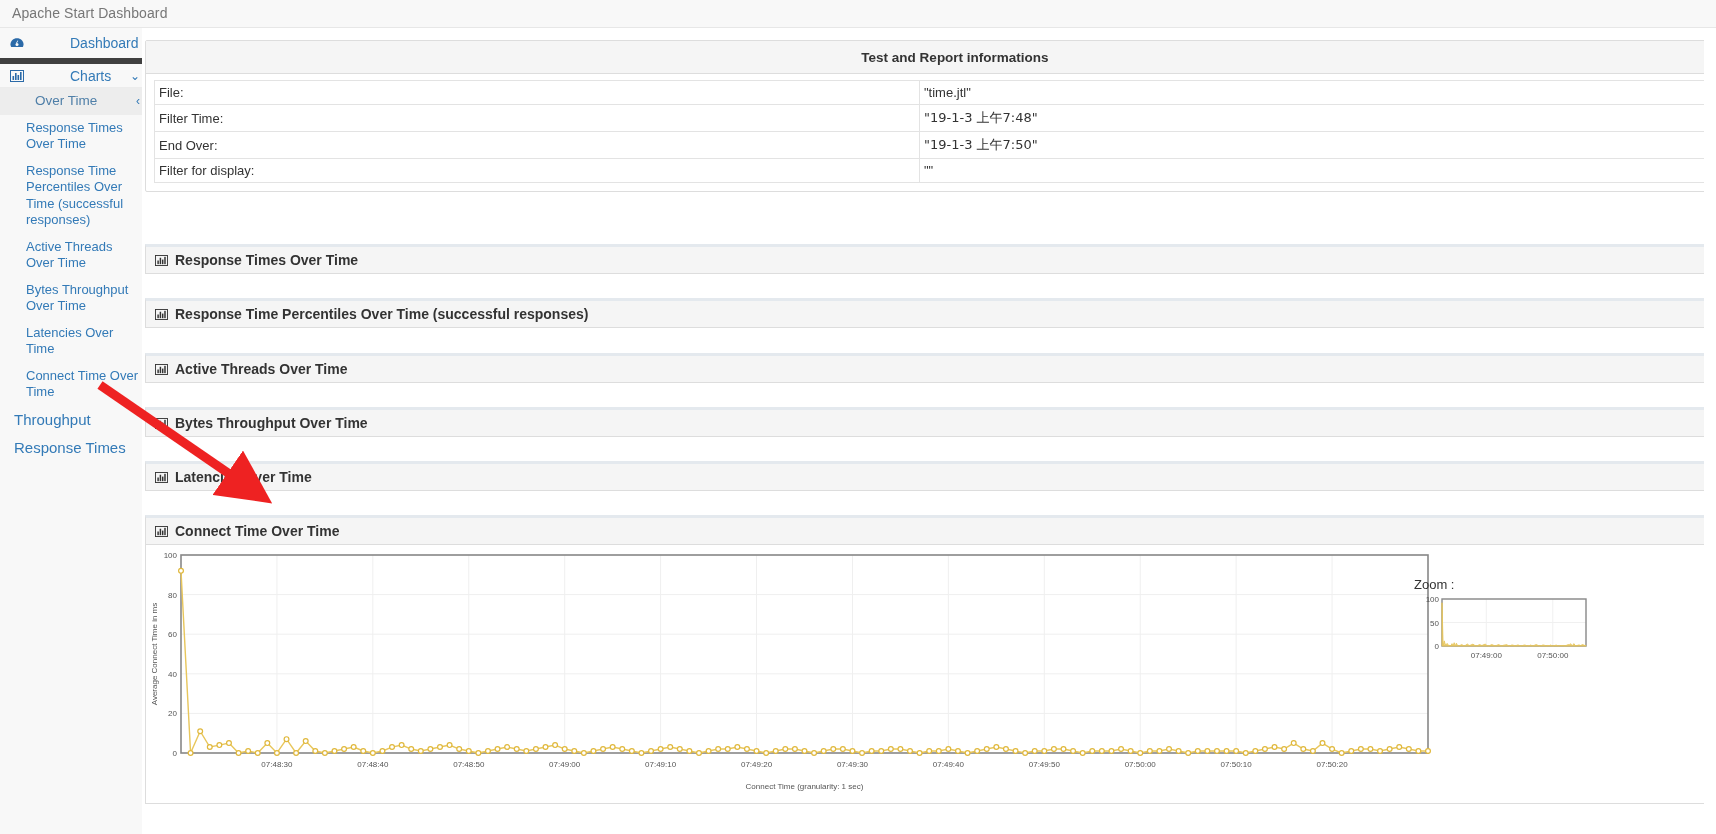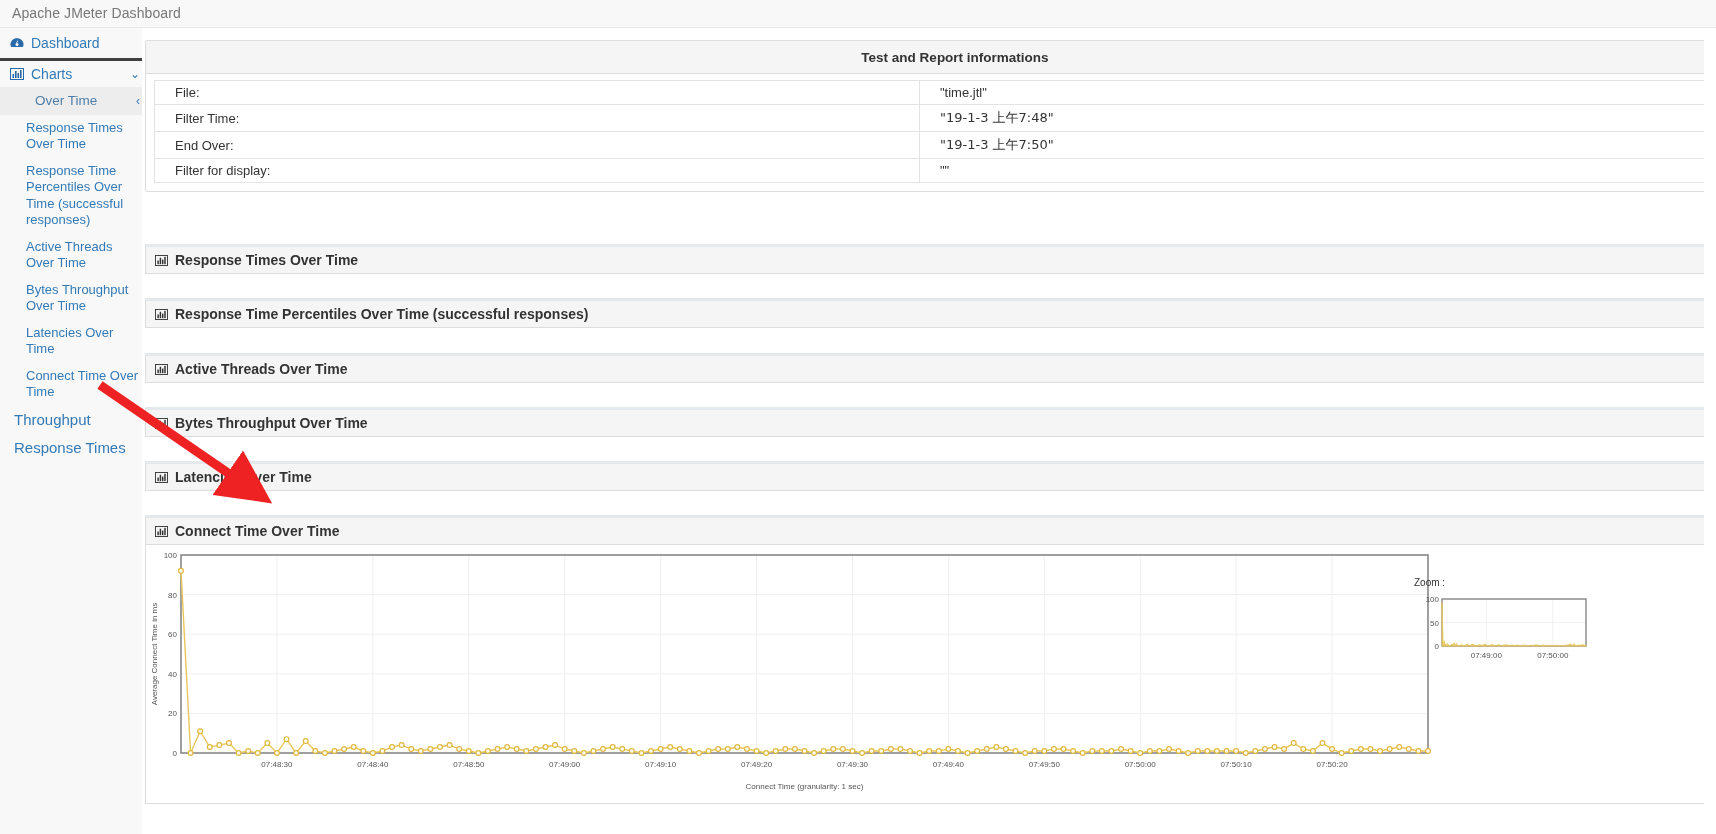--- a/index.html
+++ b/index.html
@@ -29,23 +29,24 @@
     position: absolute; top: 28px; left: 0; width: 153px; height: 806px;
     background: #f8f8f8;
     border-right: 1px solid #e7e7e7;
     overflow: hidden;
   }
   .nav-top {
     display: flex; align-items: center;
     height: 30px; padding-left: 10px;
     font-size: 14px; color: #337ab7;
     position: relative;
+    gap: 39px;
   }
   .nav-top .ico { margin-right: 7px; display: inline-flex; }
-  .nav-top.bordered { border-bottom: 1px solid #ececec; border-top: 3px solid #404040; }
+  .nav-top.bordered { border-bottom: 1px solid #ececec; border-top: 6px solid #404040; }
   .chev-right {
     position: absolute; right: 12px; top: 50%; transform: translateY(-50%);
     font-size: 12px; color: #337ab7;
   }
   .nav-sub {
     padding: 5px 10px 5px 35px;
     font-size: 13.5px; color: #337ab7;
     line-height: 16.5px;
     position: relative;
   }
@@ -90,21 +91,21 @@
     height: 33px;
     text-align: center;
     font-size: 13.5px; font-weight: bold; color: #333;
     line-height: 33px;
   }
   .panel-body { padding: 6px 8px 8px 8px; }
   table.info { width: 100%; border-collapse: collapse; }
   table.info td {
     border: 1px solid #e3e3e3;
     font-size: 13px; color: #333;
-    padding: 4px 20px;
+    padding: 4px 4px;
     height: 22px;
   }
   table.info td.k { width: 765px; }
 
   .cjk { font-family: "DejaVu Sans", sans-serif; }
 
   
   .chartPanel { position: absolute; left: 3px; width: 1620px; }
   .ph {
     background: #f5f5f5;
@@ -128,33 +129,33 @@
     font-size: 8px;
     fill: #555;
   }
   .ticklbl {
     font-family: "Liberation Sans", sans-serif;
     font-size: 8px;
     fill: #555;
   }
   .zoomlbl {
     position: absolute;
-    font-size: 10px; color: #333;
+    font-size: 13px; color: #333;
   }
 
   
   #arrow { position: absolute; left: 0; top: 0; width: 1716px; height: 834px; pointer-events: none; }
 
   .bar-ico svg { display: block; }
 </style>
 </head>
 <body>
 
 <div id="topbar">
-  <div class="brand">Apache JMeter Dashboard</div>
+  <div class="brand">Apache Start Dashboard</div>
 </div>
 
 <div id="sidebar">
 
   <div class="nav-top">
     <span class="ico">
       <svg width="14" height="13" viewBox="0 0 14 13">
         <path d="M7 1.2C3.3 1.2 .5 3.9 .5 7.2c0 1 .2 1.9 .7 2.7h11.6c.5-.8 .7-1.7 .7-2.7C13.5 3.9 10.7 1.2 7 1.2z" fill="#2b6aa8"></path>
         <circle cx="7" cy="7.4" r="1.5" fill="#f8f8f8"></circle>
         <rect x="6.7" y="3.4" width="0.8" height="3.2" fill="#f8f8f8" transform="rotate(30 7 5)"></rect>

